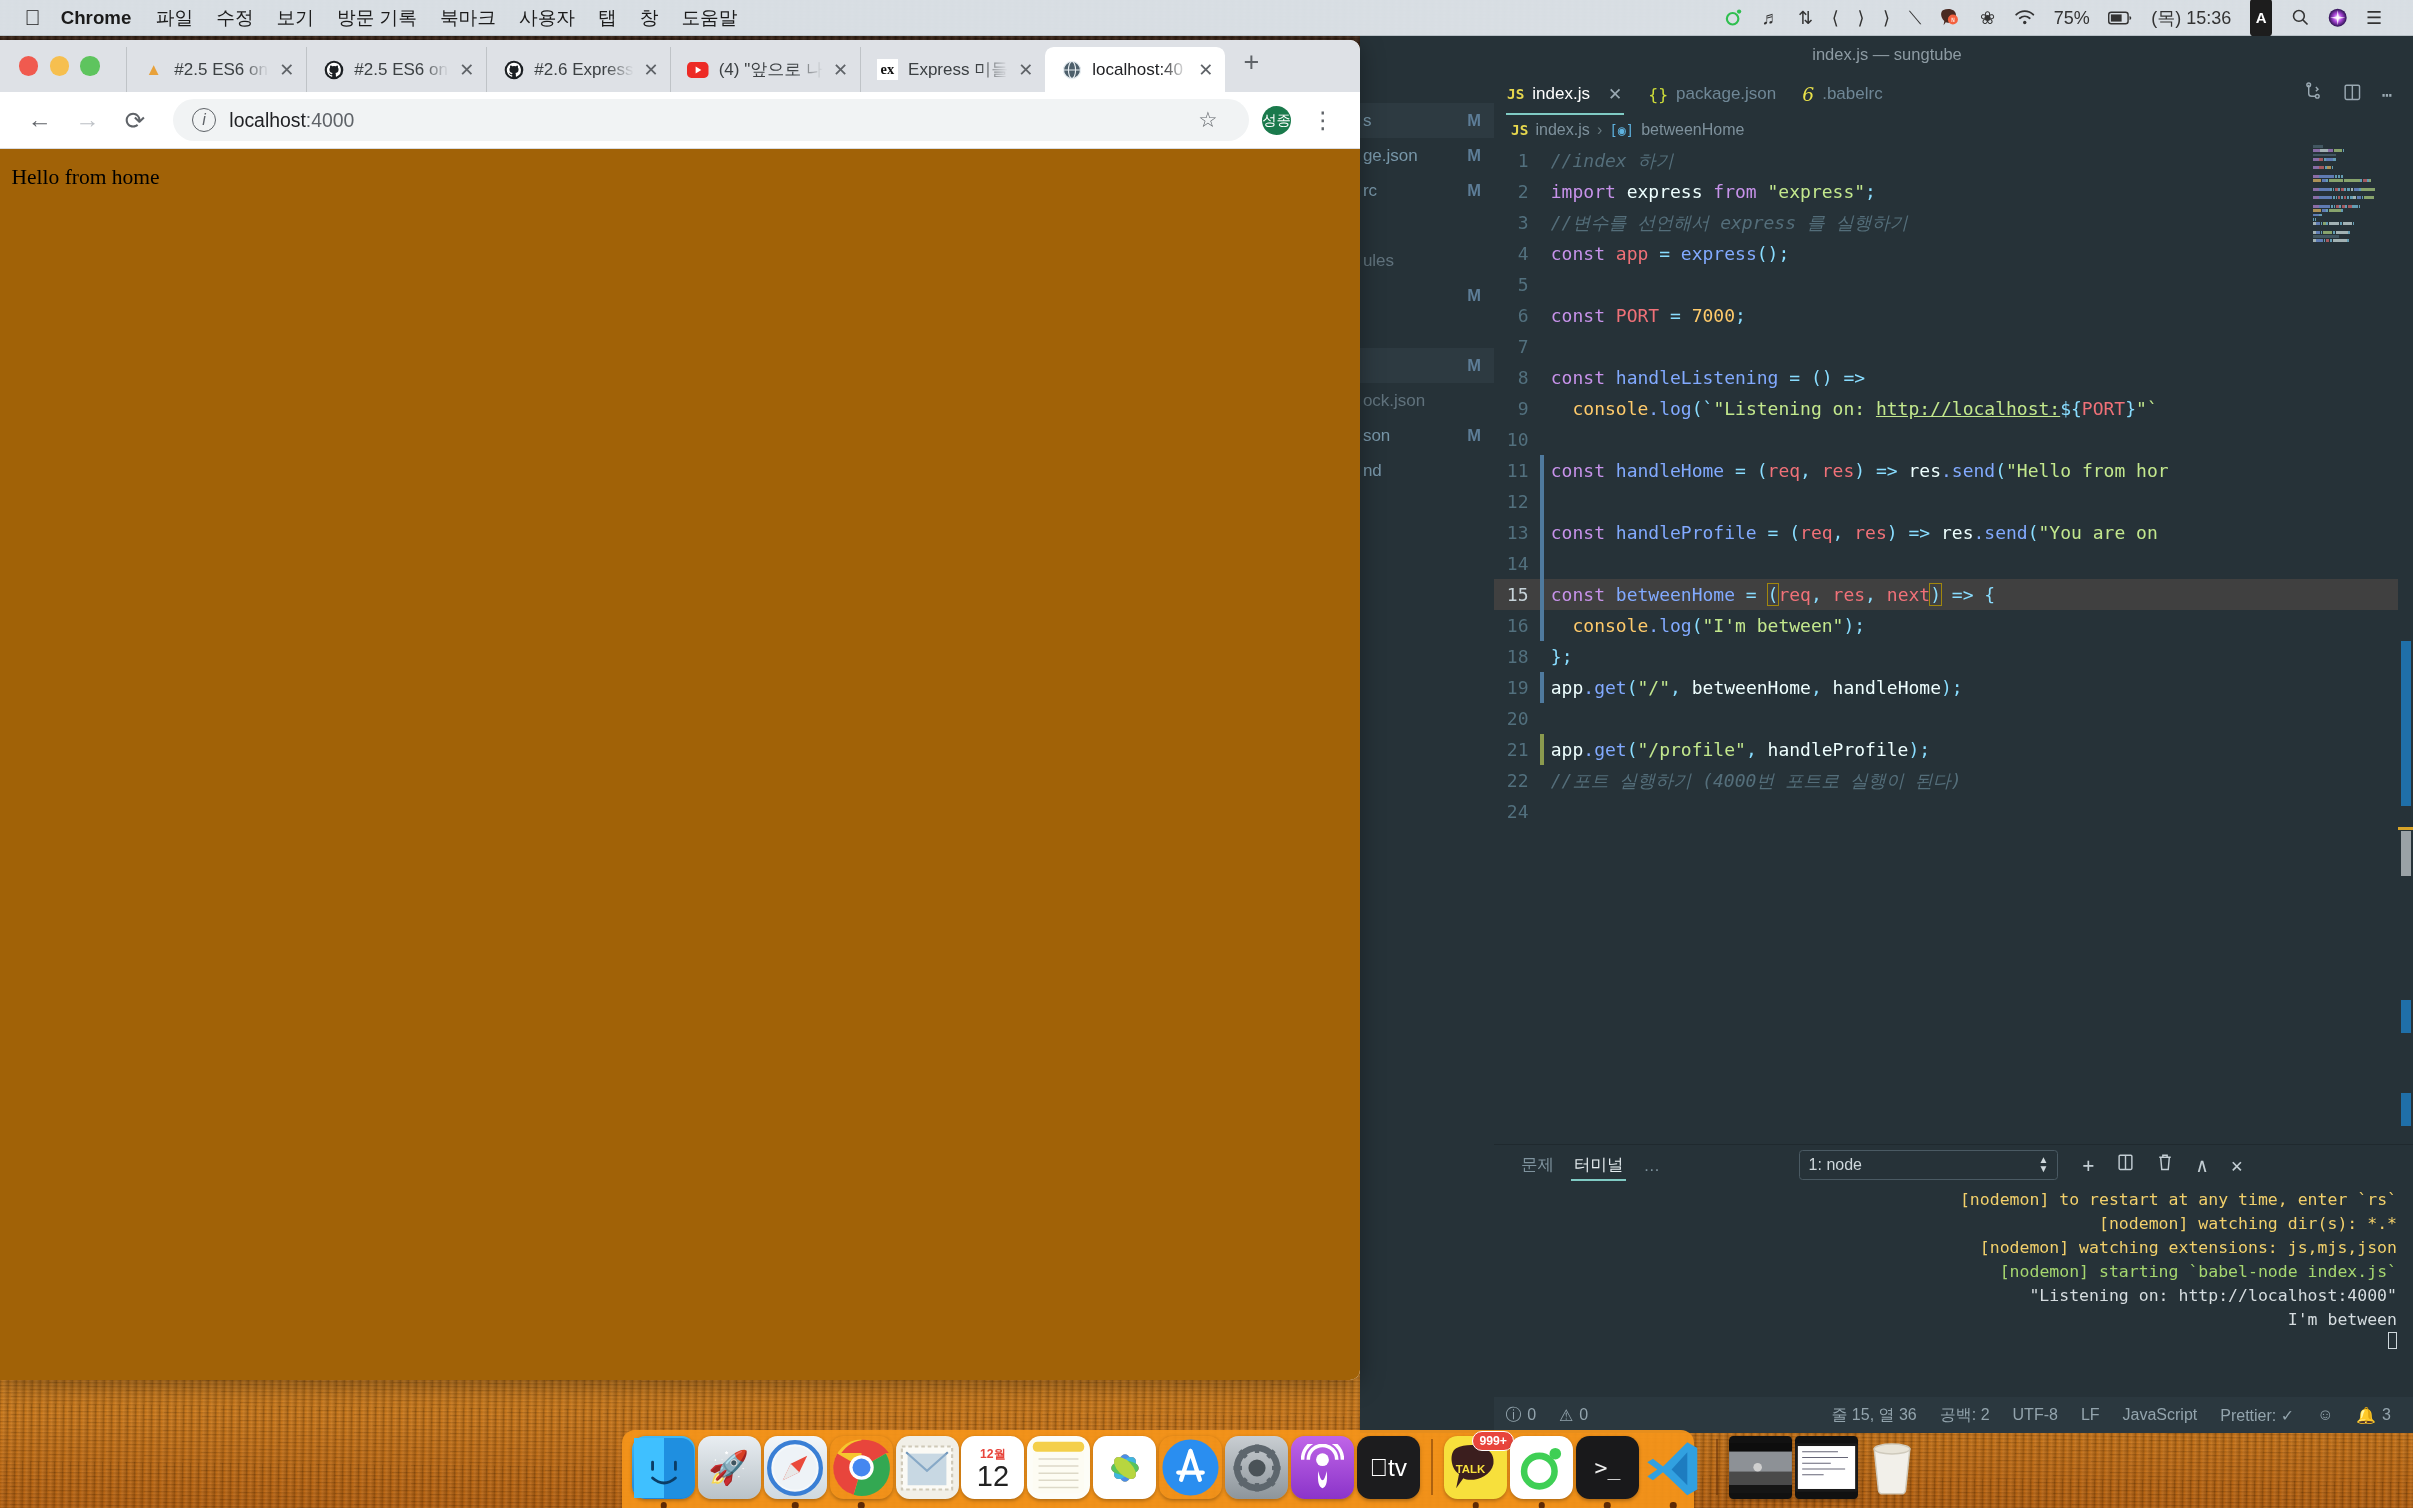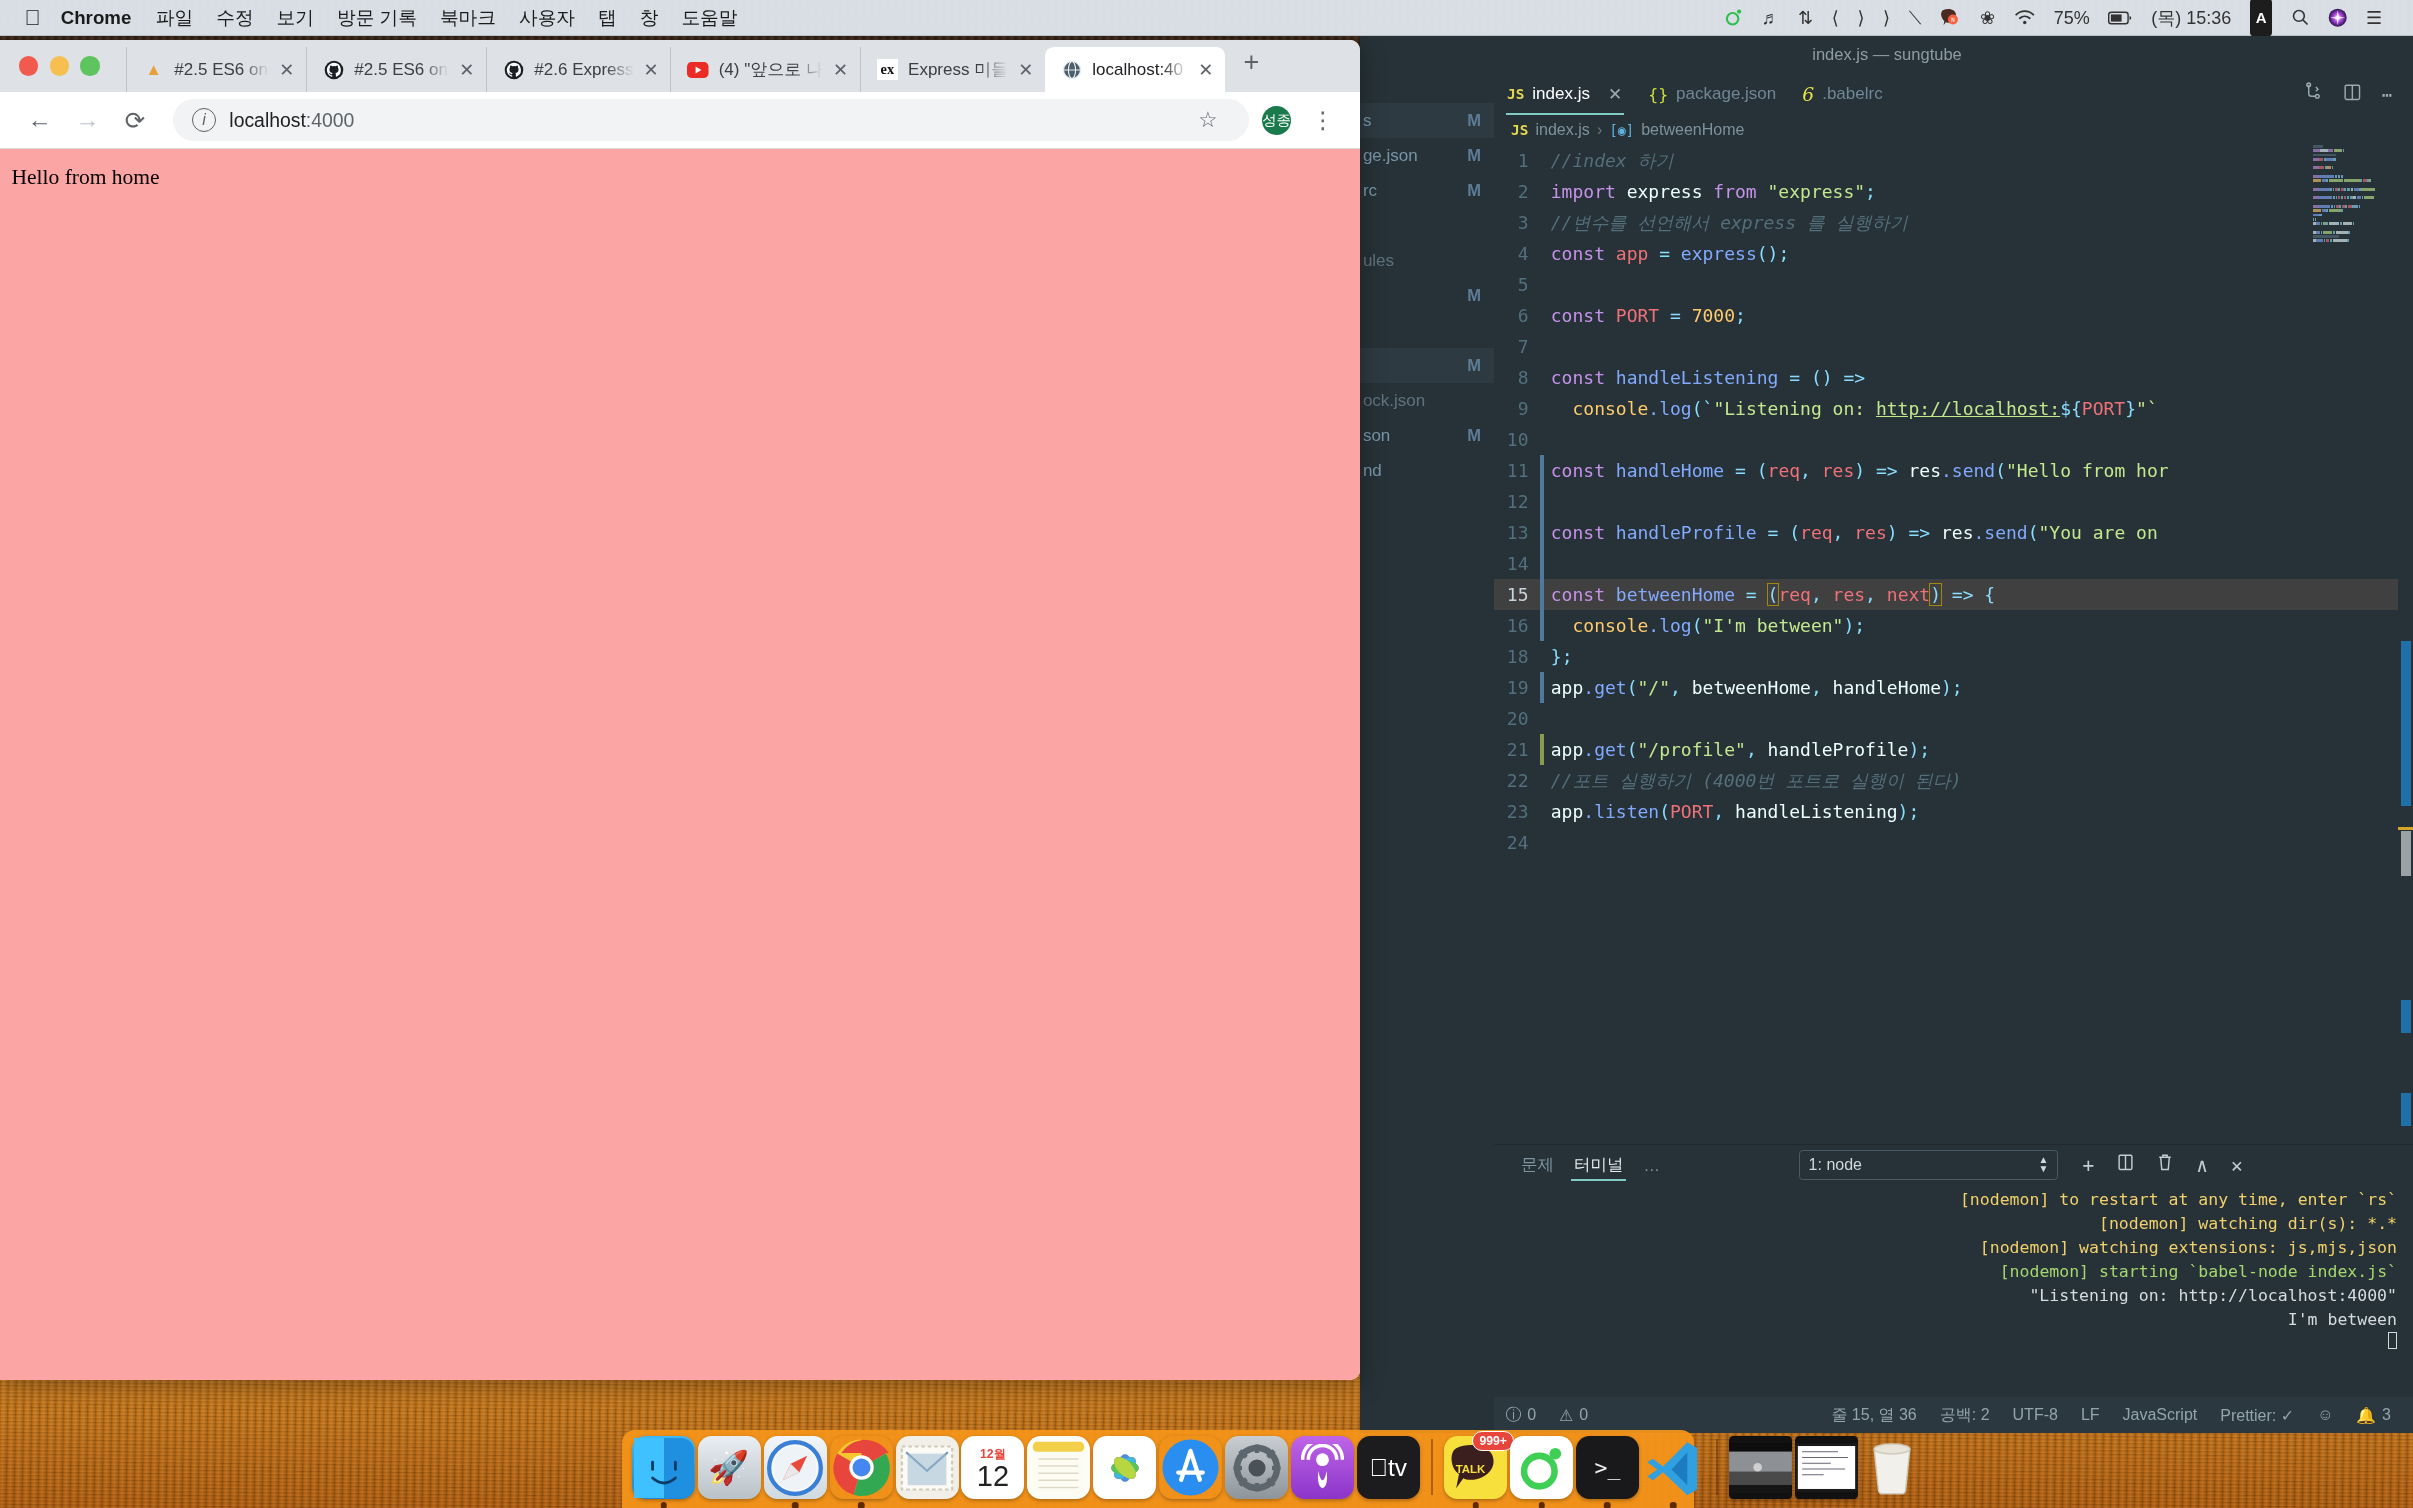--- a/index.html
+++ b/index.html
@@ -151,21 +151,21 @@
   #cr-omnibox { flex:1; height:42px; background:#f1f3f4; border-radius:21.5px; display:flex; align-items:center;
                 padding:0 18.7px; gap:13px; margin-left:11.5px; }
   #cr-omnibox .infoi { width:24.4px; height:24.4px; border:1.4px solid #5f6368; border-radius:50%; display:flex;
                        align-items:center; justify-content:center; font-size:16px; font-style:italic; color:#5f6368; }
   #cr-url { font-family:"Liberation Sans",sans-serif; font-size:19.4px; color:#202124; }
   #cr-url .dim { color:#5f6368; }
   #cr-star { font-size:21.5px; color:#5f6368; padding:0 13px; }
   #cr-avatar { width:29px; height:29px; border-radius:50%; background:#1a7a4c; color:#fff;
                display:flex; align-items:center; justify-content:center; font-size:14.4px; margin:0 7.2px; }
   #cr-menu { font-size:23px; color:#5f6368; padding:0 7.2px; letter-spacing:0; line-height:14.4px; }
-  #cr-page { position:absolute; top:108px; left:0; right:0; bottom:0; background:#fca5a5; border-top:0.7px solid #dadce0; }
+  #cr-page { position:absolute; top:108px; left:0; right:0; bottom:0; background:#a16207; border-top:0.7px solid #dadce0; }
   #cr-page .pagetext { font-family:"Liberation Serif", serif; font-size:21.5px; color:#000; padding:16px 11.5px; }
 
   
   #dock {
     position:absolute; left:622px; bottom:0px; height:78px; width:1072px;
     background:rgba(245,149,26,.93);
     border-radius:13px 13px 0 0;
     display:flex; align-items:flex-end; padding:0 10px 2.9px 10px; gap:2.9px;
     z-index:50;
   }
@@ -370,21 +370,20 @@
             <div class="cl"><div class="gut">12</div><div class="chg blue"></div><div class="code"></div></div>
             <div class="cl"><div class="gut">13</div><div class="chg blue"></div><div class="code"><span class="k">const </span><span class="fn">handleProfile </span><span class="op">= </span><span class="op">(</span><span class="var">req</span><span class="op">, </span><span class="var">res</span><span class="op">) </span><span class="op">=&gt; </span><span class="pl">res</span><span class="fn">.send</span><span class="op">(</span><span class="str">"You are on</span></div></div>
             <div class="cl"><div class="gut">14</div><div class="chg blue"></div><div class="code"></div></div>
             <div class="cl hl"><div class="gut cur">15</div><div class="chg blue"></div><div class="code"><span class="k">const </span><span class="fn">betweenHome </span><span class="op">= </span><span class="op boxsel">(</span><span class="var">req</span><span class="op">, </span><span class="var">res</span><span class="op">, </span><span class="var">next</span><span class="op boxsel">)</span><span class="op"> =&gt; </span><span class="op">{</span></div></div>
             <div class="cl"><div class="gut">16</div><div class="chg blue"></div><div class="code"><span class="met">  console</span><span class="fn">.log</span><span class="op">(</span><span class="str">"I'm between"</span><span class="op">);</span></div></div>
             <div class="cl"><div class="gut">18</div><div class="chg"></div><div class="code"><span class="op">}</span><span class="op">;</span></div></div>
             <div class="cl"><div class="gut">19</div><div class="chg blue"></div><div class="code"><span class="pl">app</span><span class="fn">.get</span><span class="op">(</span><span class="str">"/"</span><span class="op">, </span><span class="pl">betweenHome</span><span class="op">, </span><span class="pl">handleHome</span><span class="op">);</span></div></div>
             <div class="cl"><div class="gut">20</div><div class="chg"></div><div class="code"></div></div>
             <div class="cl"><div class="gut">21</div><div class="chg green"></div><div class="code"><span class="pl">app</span><span class="fn">.get</span><span class="op">(</span><span class="str">"/profile"</span><span class="op">, </span><span class="pl">handleProfile</span><span class="op">);</span></div></div>
             <div class="cl"><div class="gut">22</div><div class="chg"></div><div class="code"><span class="com">//포트 실행하기 (4000번 포트로 실행이 된다)</span></div></div>
-            <div class="cl"><div class="gut">23</div><div class="chg"></div><div class="code"><span class="pl">app</span><span class="fn">.listen</span><span class="op">(</span><span class="var">PORT</span><span class="op">, </span><span class="pl">handleListening</span><span class="op">);</span></div></div>
             <div class="cl"><div class="gut">24</div><div class="chg"></div><div class="code"></div></div>
           </div>
         <div id="vs-minimap">
             <div class="mm-line" style="display: flex;">
               <span style="background: rgb(84, 110, 122); height: 2.9px; width: 10.3px; margin-right: 0.7px;"></span>
             </div>
             <div class="mm-line" style="display: flex;">
               <span style="background: rgb(199, 146, 234); height: 2.9px; width: 6.5px; margin-right: 0.7px;"></span>
               <span style="background: rgb(238, 255, 255); height: 2.9px; width: 7.5px; margin-right: 0.7px;"></span>
               <span style="background: rgb(199, 146, 234); height: 2.9px; width: 4.7px; margin-right: 0.7px;"></span>

